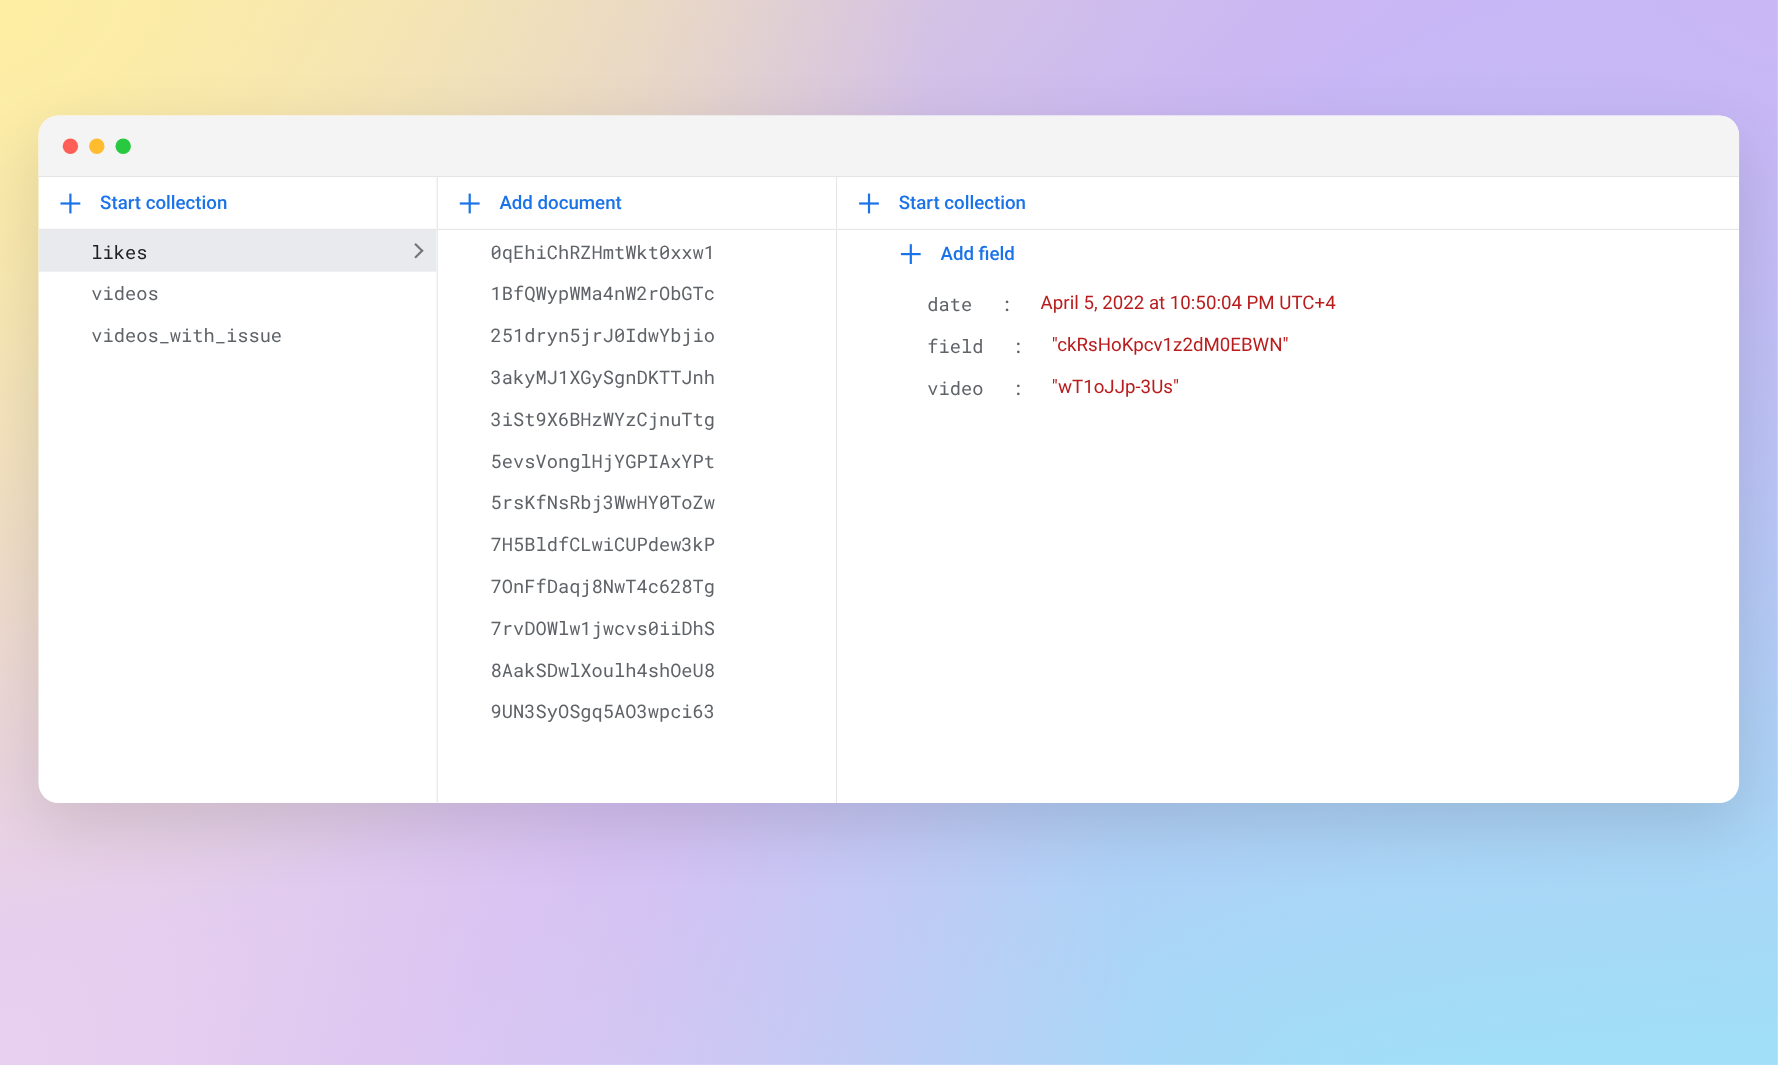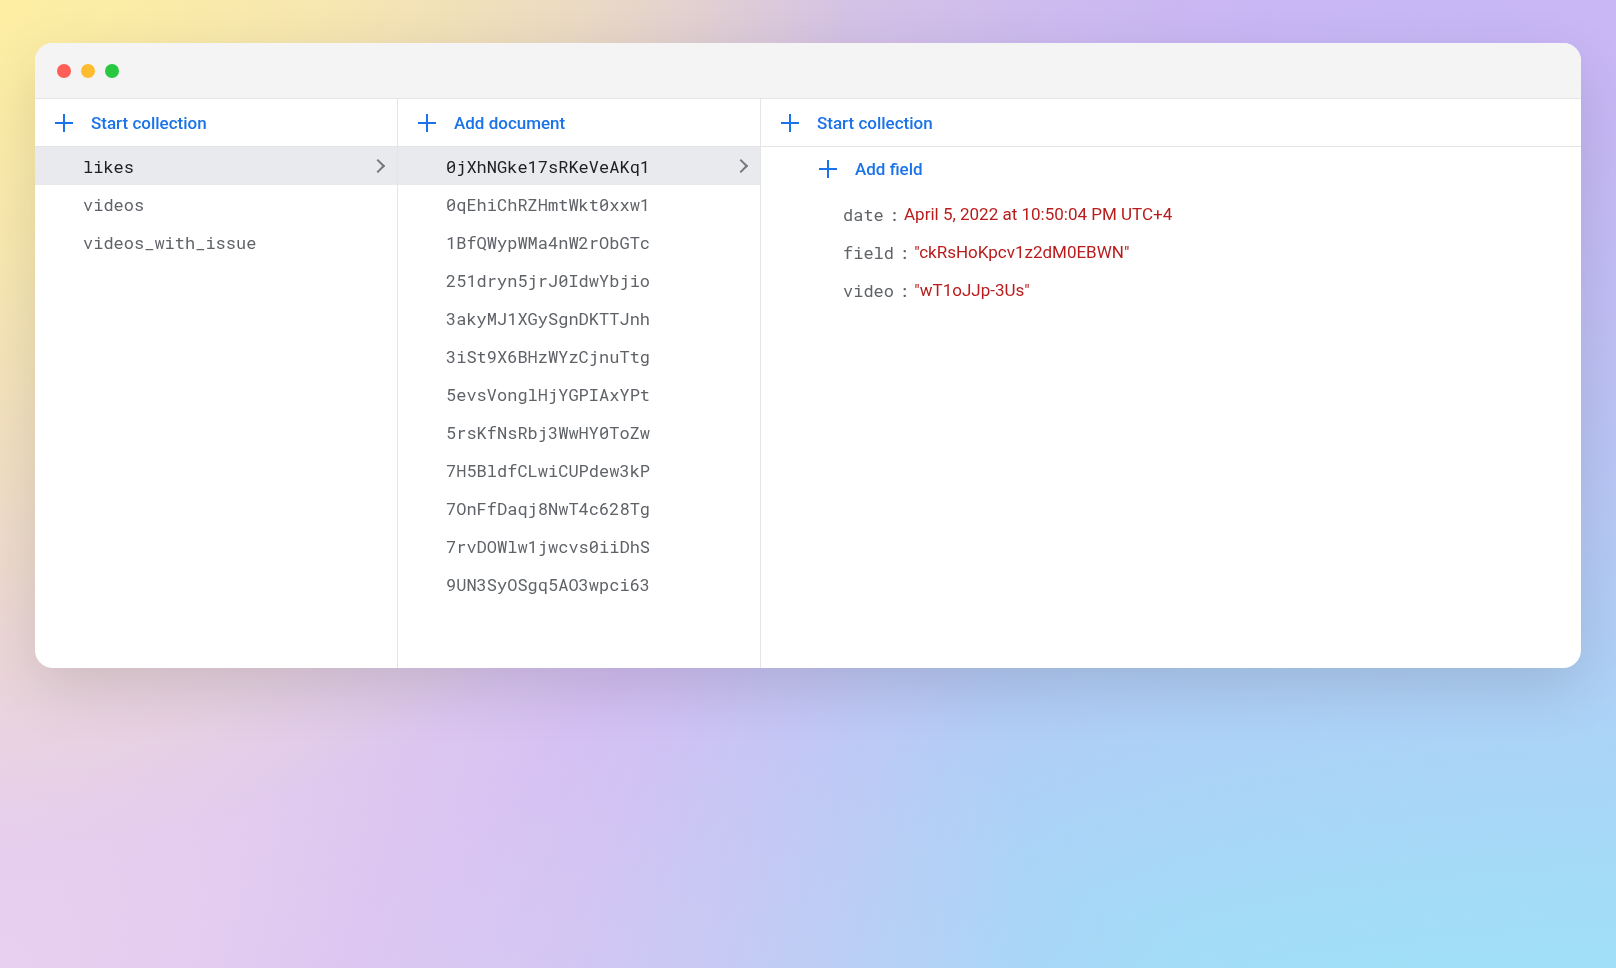--- a/index.html
+++ b/index.html
@@ -16,21 +16,21 @@
     display: flex;
     align-items: center;
     justify-content: center;
     overflow: hidden;
   }
 
   .stage {
     width: 1616px; height: 968px;
     border-radius: 28px;
     position: relative;
-    padding: 43px 35px 0 35px;
+    padding: 105px 35px 0 35px;
   }
 
   .window {
     width: 100%;
     height: 625px;
     background: #fff;
     border-radius: 18px;
     box-shadow: 0 20px 60px rgba(0,0,0,0.12);
     overflow: hidden;
     display: flex;
@@ -134,21 +134,21 @@
   .row .label {
     white-space: nowrap;
     overflow: hidden;
     text-overflow: ellipsis;
   }
 
   
   .field-line {
     display: flex;
     align-items: center;
-    gap: 5px;
+    gap: 26px;
     padding-left: 82px;
     padding-right: 20px;
     height: 38px;
     font-size: 17px;
     text-align: right;
   }
   .field-key {
     font-family: "Roboto Mono", ui-monospace, Menlo, Consolas, monospace;
     color: #5f6368;
   }
@@ -189,24 +189,20 @@
             </div>
           </div>
       </div>
 
       <div class="pane documents">
         <div class="pane-action">
           <span class="plus-icon"></span>
           <span>Add document</span>
         </div>
         <div class="list" id="documents-list">
-            <div class="row selected">
-              <span class="label">0jXhNGke17sRKeVeAKq1</span>
-              <span class="chevron"></span>
-            </div>
             <div class="row">
               <span class="label">0qEhiChRZHmtWkt0xxw1</span>
             </div>
             <div class="row">
               <span class="label">1BfQWypWMa4nW2rObGTc</span>
             </div>
             <div class="row">
               <span class="label">251dryn5jrJ0IdwYbjio</span>
             </div>
             <div class="row">
@@ -222,20 +218,23 @@
               <span class="label">5rsKfNsRbj3WwHY0ToZw</span>
             </div>
             <div class="row">
               <span class="label">7H5BldfCLwiCUPdew3kP</span>
             </div>
             <div class="row">
               <span class="label">7OnFfDaqj8NwT4c628Tg</span>
             </div>
             <div class="row">
               <span class="label">7rvDOWlw1jwcvs0iiDhS</span>
+            </div>
+            <div class="row">
+              <span class="label">8AakSDwlXoulh4shOeU8</span>
             </div>
             <div class="row">
               <span class="label">9UN3SyOSgq5AO3wpci63</span>
             </div>
           </div>
       </div>
 
       <div class="pane fields">
         <div class="pane-action">
           <span class="plus-icon"></span>

